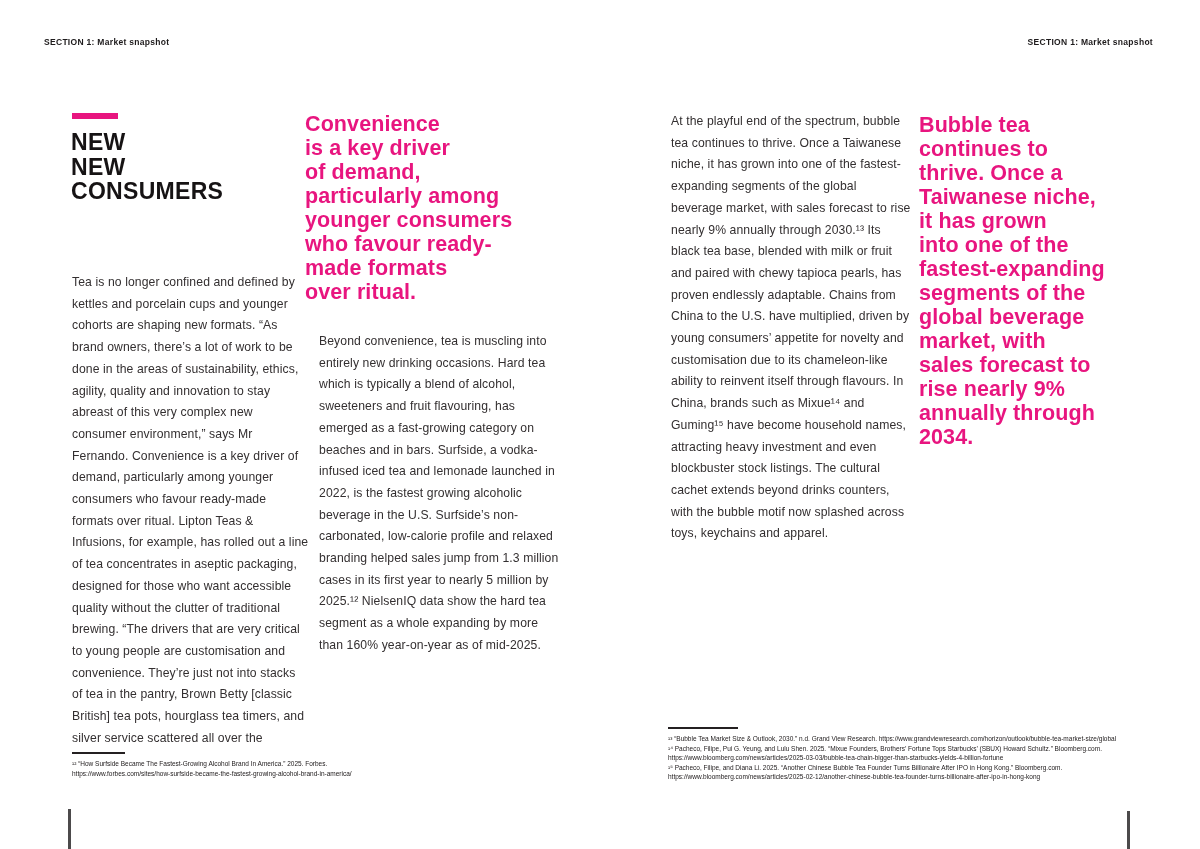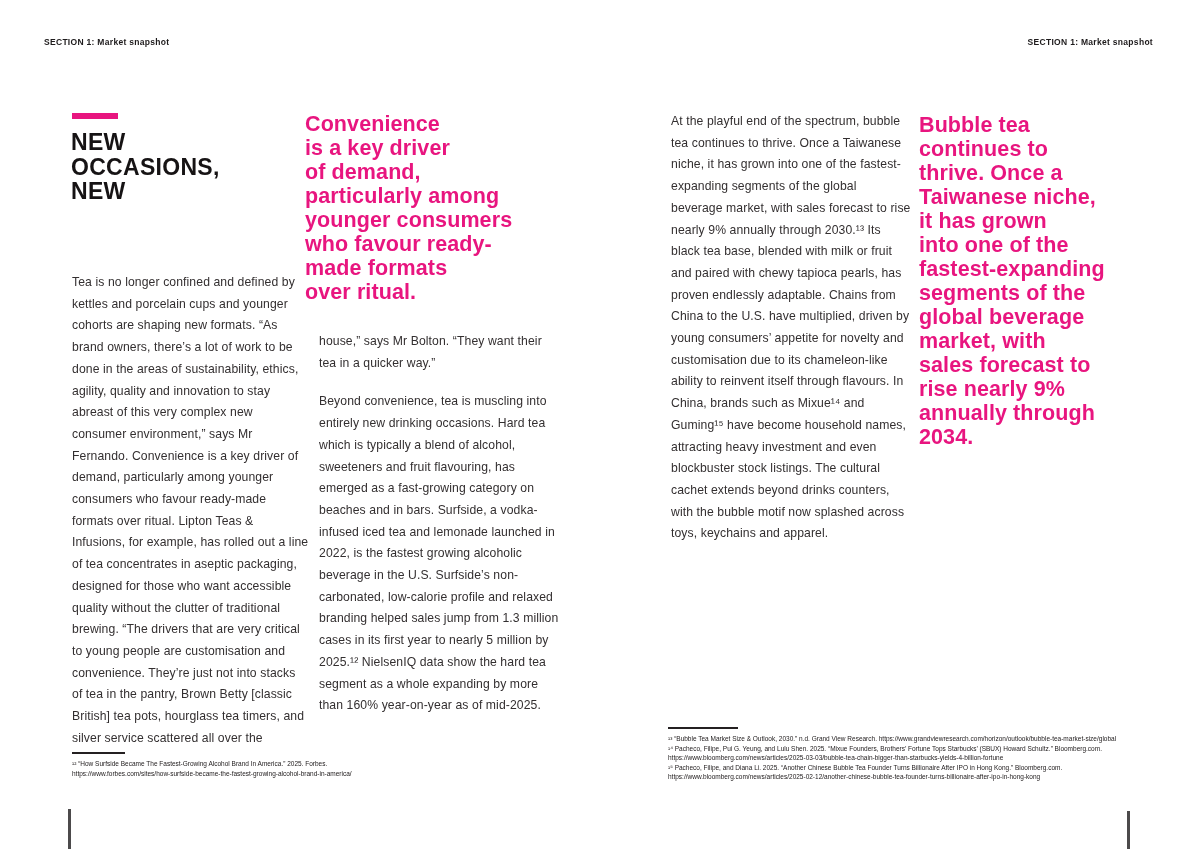--- a/index.html
+++ b/index.html
@@ -108,39 +108,38 @@
 
 <div class="spread">
 
   <div class="runhead runhead-left">SECTION 1: Market snapshot</div>
   <div class="runhead runhead-right">SECTION 1: Market snapshot</div>
 
   <div class="accent-bar"></div>
 
   <h1 class="headline">
     <span class="headline-line">NEW</span>
-    <span class="headline-line">OCCASIONS,</span>
     <span class="headline-line">NEW</span>
+    <span class="headline-line">CONSUMERS</span>
   </h1>
 
   <div class="body col1-body">
     <p>Tea is no longer confined and defined by kettles and porcelain cups and younger cohorts are shaping new formats. “As brand owners, there’s a lot of work to be done in the areas of sustainability, ethics, agility, quality and innovation to stay abreast of this very complex new consumer environment,” says Mr Fernando. Convenience is a key driver of demand, particularly among younger consumers who favour ready-made formats over ritual. Lipton Teas &amp; Infusions, for example, has rolled out a line of tea concentrates in aseptic packaging, designed for those who want accessible quality without the clutter of traditional brewing. “The drivers that are very critical to young people are customisation and convenience. They’re just not into stacks of tea in the pantry, Brown Betty [classic British] tea pots, hourglass tea timers, and silver service scattered all over the</p>
   </div>
 
   <div class="pullquote pq-left">Convenience
 is a key driver
 of demand,
 particularly among
 younger consumers
 who favour ready-
 made formats
 over ritual.</div>
 
   <div class="body col2-body">
-    <p>house,” says Mr Bolton. “They want their tea in a quicker way.”</p>
     <p>Beyond convenience, tea is muscling into entirely new drinking occasions. Hard tea which is typically a blend of alcohol, sweeteners and fruit flavouring, has emerged as a fast-growing category on beaches and in bars. Surfside, a vodka-infused iced tea and lemonade launched in 2022, is the fastest growing alcoholic beverage in the U.S. Surfside’s non-carbonated, low-calorie profile and relaxed branding helped sales jump from 1.3 million cases in its first year to nearly 5 million by 2025.¹² NielsenIQ data show the hard tea segment as a whole expanding by more than 160% year-on-year as of mid-2025.</p>
   </div>
 
   <div class="fn-rule fn-rule-left"></div>
   <div class="footnote fn-left">¹² “How Surfside Became The Fastest-Growing Alcohol Brand In America.” 2025. Forbes. https://www.forbes.com/sites/how-surfside-became-the-fastest-growing-alcohol-brand-in-america/</div>
 
   <div class="body col3-body">
     <p>At the playful end of the spectrum, bubble tea continues to thrive. Once a Taiwanese niche, it has grown into one of the fastest-expanding segments of the global beverage market, with sales forecast to rise nearly 9% annually through 2030.¹³ Its black tea base, blended with milk or fruit and paired with chewy tapioca pearls, has proven endlessly adaptable. Chains from China to the U.S. have multiplied, driven by young consumers’ appetite for novelty and customisation due to its chameleon-like ability to reinvent itself through flavours. In China, brands such as Mixue¹⁴ and Guming¹⁵ have become household names, attracting heavy investment and even blockbuster stock listings. The cultural cachet extends beyond drinks counters, with the bubble motif now splashed across toys, keychains and apparel.</p>
   </div>
 

